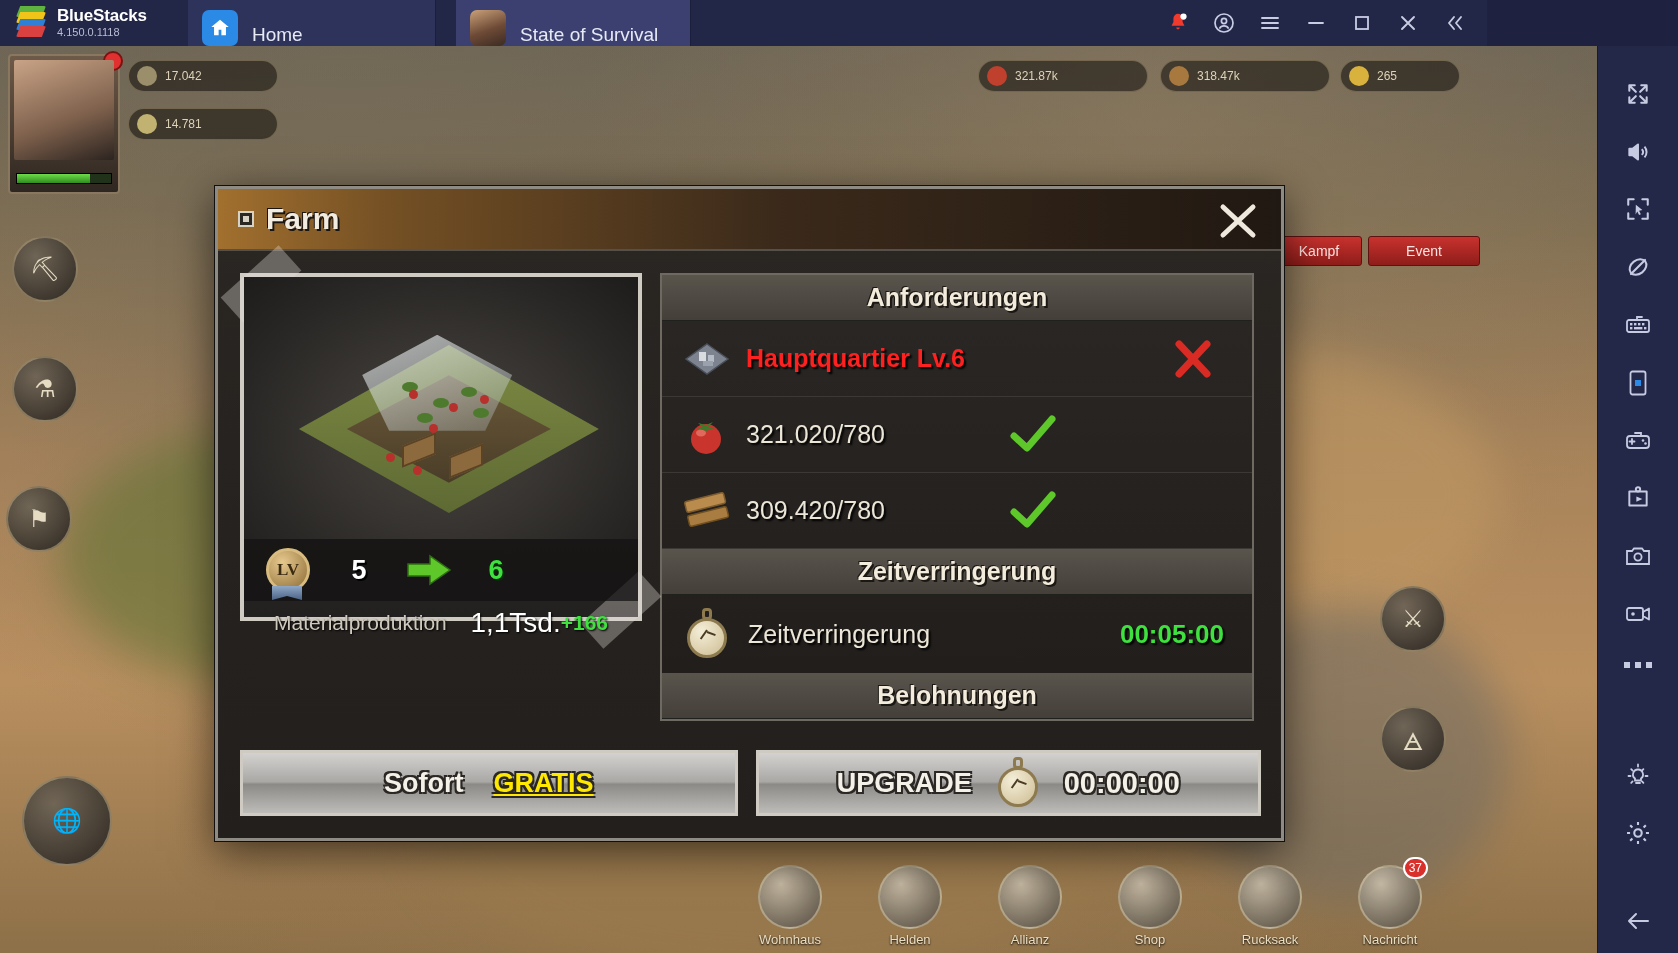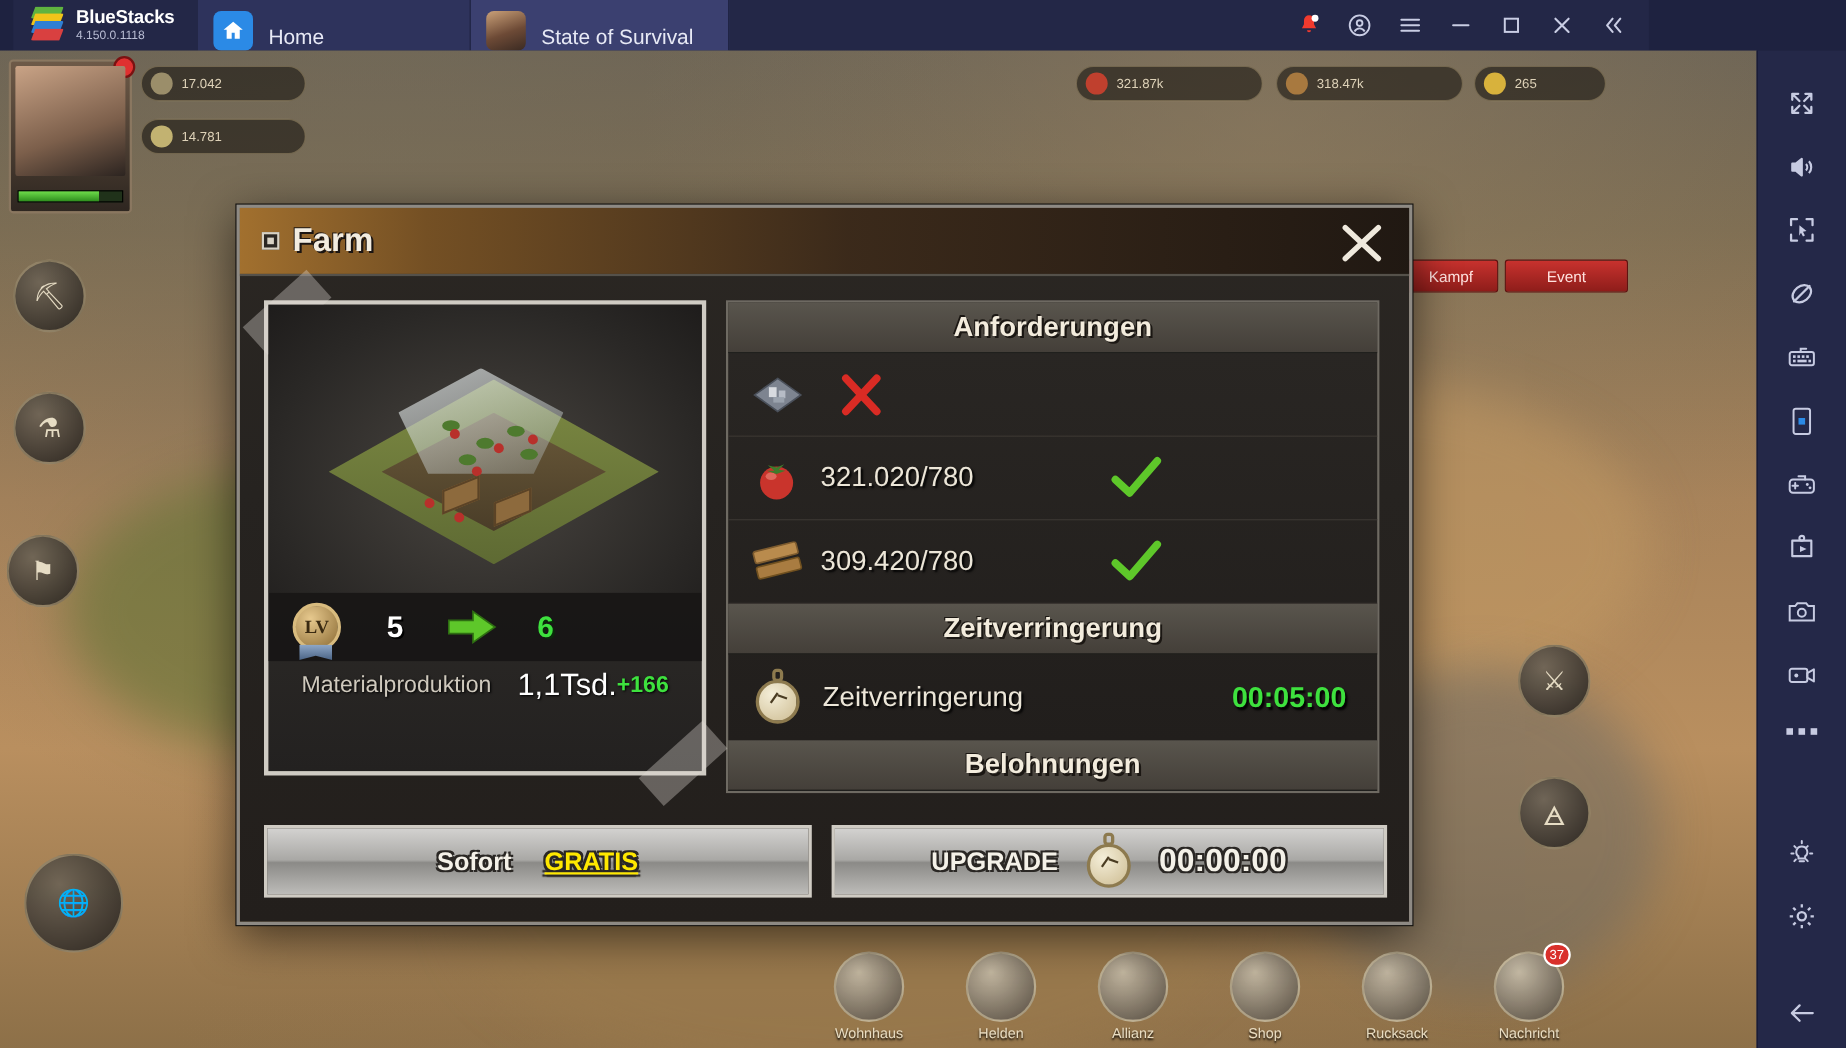--- a/index.html
+++ b/index.html
@@ -5,23 +5,23 @@
   * { box-sizing: border-box; margin: 0; padding: 0; }
   html, body {
     width: 1678px; height: 953px;
     overflow: hidden;
     font-family: "Liberation Sans", sans-serif;
     background: #1e2240;
   }
 
   
   #titlebar {
-    position: absolute; left: 12px; top: 0; width: 1487px; height: 46px;
+    position: absolute; left: 0; top: 0; width: 1487px; height: 46px;
     background: #232747;
-    display: flex; align-items: stretch;
+    display: flex; align-items: stretch; gap: 20px;
   }
   #bs-brand {
     width: 168px; display: flex; align-items: center; gap: 9px;
     padding-left: 14px;
   }
   #bs-logo { width: 34px; height: 34px; position: relative; flex: none; }
   #bs-logo .lyr { position: absolute; left: 2px; width: 30px; height: 11px;
     border-radius: 2px; transform: skewX(-0deg); }
   #bs-logo .l1 { top: 20px; background: #d94040; clip-path: polygon(14% 0,100% 0,86% 100%,0 100%); }
   #bs-logo .l2 { top: 13px; background: #2f7fd4; clip-path: polygon(14% 0,100% 0,86% 100%,0 100%); }
@@ -129,21 +129,21 @@
             display:flex; align-items:center; justify-content:center; }
   #hdr-sq i { width: 6px; height: 6px; background:#d8d2c4; display:block;}
   #modal-title { color: #f2ece0; font-size: 30px; font-weight: bold;
     text-shadow: 2px 2px 0 #1b1512, -1px -1px 0 #1b1512; }
   #close-btn { position: absolute; right: 20px; top: 12px; width: 46px; height: 40px;
     display:flex; align-items:center; justify-content:center; cursor:pointer;}
 
   #modal-body { display: flex; padding: 22px 20px 0 22px; gap: 18px; }
 
   
-  #left-card { width: 402px; height: 432px; position: relative;
+  #left-card { width: 402px; height: 348px; position: relative;
     background: linear-gradient(180deg,#3a3732,#232120);
     border: 4px solid #cfcbc3; }
   #left-card .tapeTL, #left-card .tapeBR { position:absolute; width:78px; height:34px;
     background: rgba(225,222,214,.35); }
   #left-card .tapeTL { left:-22px; top:-10px; transform: rotate(-42deg); }
   #left-card .tapeBR { right:-22px; bottom:-10px; transform: rotate(-42deg); }
   #bld-img { position: absolute; left: 0; right: 0; top: 0; height: 262px;
     background: radial-gradient(ellipse at 50% 60%, #4a4641 0%, #2a2826 70%, #1e1c1b 100%);
     overflow:hidden;}
   
@@ -217,21 +217,21 @@
 
   
   #modal-foot { position: absolute; left: 22px; right: 20px; bottom: 22px;
      display: flex; gap: 18px; }
   .bigbtn { height: 66px; border: 3px solid #cfcbc3;
      background: linear-gradient(180deg,#d3d2d0 0%, #a9a8a5 48%, #8b8a87 52%, #bdbcb9 100%);
      display: flex; align-items: center; justify-content: center; gap: 30px;
      cursor: pointer; }
   #btn-instant { width: 500px; }
   #btn-upgrade { width: 508px; gap: 24px; }
-  .bigbtn .t { font-size: 23px; font-weight: bold; color: #f4f1e8;
+  .bigbtn .t { font-size: 27px; font-weight: bold; color: #f4f1e8;
      text-shadow: 2px 2px 0 #2a2724, -2px -2px 0 #2a2724, 2px -2px 0 #2a2724, -2px 2px 0 #2a2724; }
   .bigbtn .t.free { color: #ffe800;
      text-shadow: 2px 2px 0 #2a2724, -2px -2px 0 #2a2724, 2px -2px 0 #2a2724, -2px 2px 0 #2a2724; text-decoration: underline; }
   .bigbtn .t.time { font-size: 29px; }
 
   
   .watch { width: 44px; height: 52px; position: relative; flex:none; }
   .watch .face { position:absolute; left:2px; top:10px; width:40px; height:40px; border-radius:50%;
     background: radial-gradient(circle at 35% 30%, #f4eed8, #cdbc92);
     border: 3px solid #8d7a4e; }
@@ -471,20 +471,21 @@
 
         <div class="req-row">
           <span class="req-icon">
             <svg width="46" height="34" viewBox="0 0 46 34">
               <path d="M23 2 44 17 23 32 2 17z" fill="#7d8490" stroke="#4a505a" stroke-width="1.5"></path>
               <rect x="15" y="10" width="7" height="9" fill="#d8dbe0"></rect>
               <rect x="24" y="13" width="6" height="7" fill="#b6bcc6"></rect>
               <rect x="19" y="19" width="10" height="5" fill="#9aa2ad"></rect>
             </svg>
           </span>
+          <span class="req-text bad">Hauptquartier Lv.6</span>
           <span class="req-mark">
             <svg width="46" height="46" viewBox="0 0 46 46">
               <path d="M9 8 L37 38 M37 8 L9 38" stroke="#d92b24" stroke-width="7" stroke-linecap="round"></path>
             </svg>
           </span>
         </div>
 
         <div class="req-row">
           <span class="req-icon">
             <svg width="46" height="46" viewBox="0 0 46 46">

